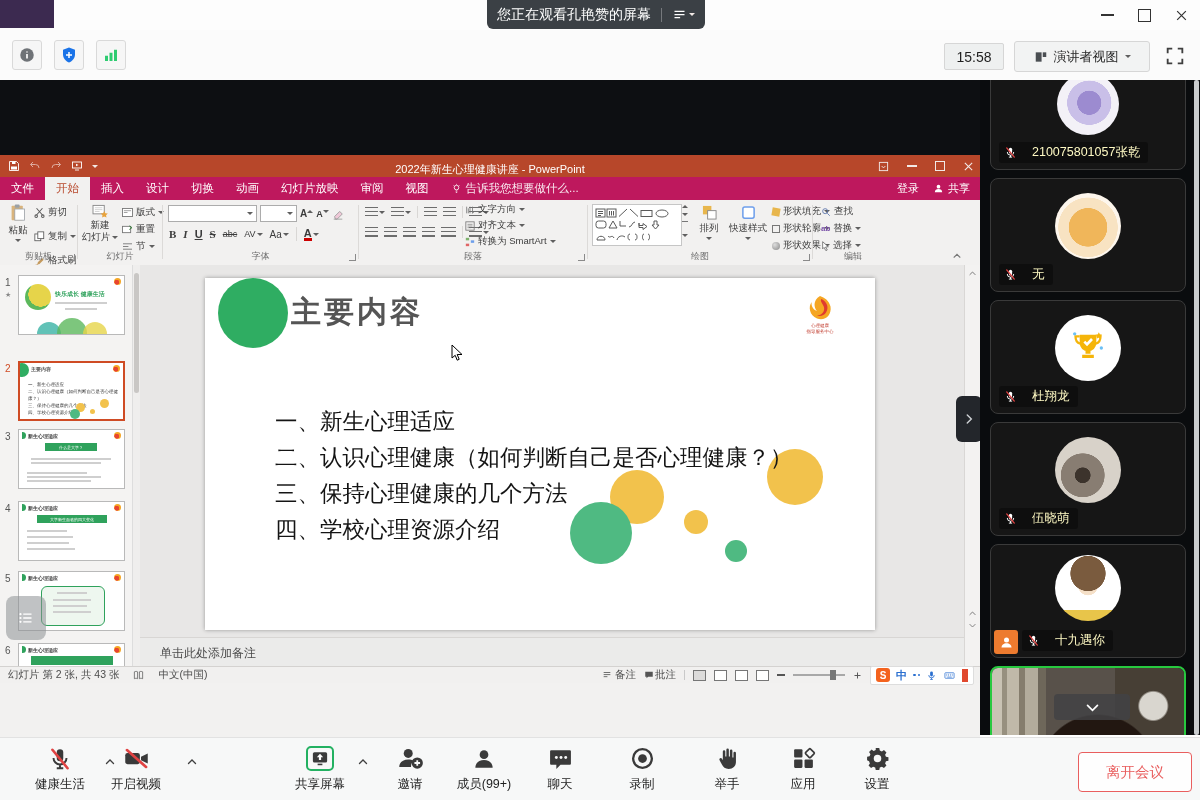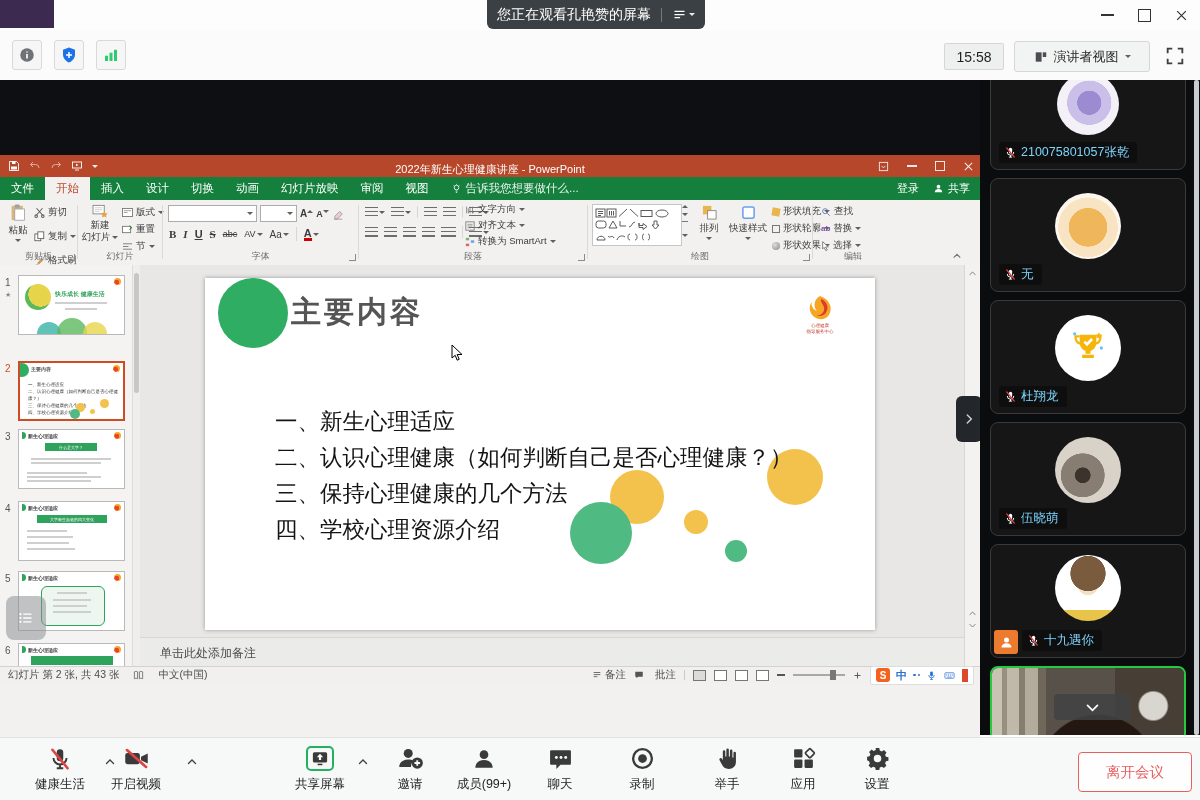--- a/index.html
+++ b/index.html
@@ -15,21 +15,21 @@
   #titlebar{position:absolute;left:0;top:0;width:1200px;height:30px;background:#fdfdfd;border-bottom:1px solid #ececec}
   #banner-pill{position:absolute;left:487px;top:0;height:29px;background:#3b4045;color:#fff;
                display:flex;align-items:center;padding:0 10px;gap:10px;font-size:14px;border-radius:0 0 6px 6px}
   #toolbar2{position:absolute;left:0;top:30px;width:1200px;height:50px;background:#fbfbfb;border-bottom:1px solid #e4e4e4}
   .tb-btn{width:28px;height:28px;border:1px solid #d9d9d9;border-radius:3px;background:#f6f6f6;display:flex;align-items:center;justify-content:center}
   
   #shared{position:absolute;left:0;top:80px;width:980px;height:655px;background:#0d0f12}
   
   #ppt{position:absolute;left:0;top:75px;width:980px;height:602px;background:#f2f1f0}
   #ppt-titlebar{position:absolute;left:0;top:0;width:100%;height:22px;background:#b7472a;color:#fff}
-  #ppt-tabs{position:absolute;left:0;top:22px;width:100%;height:23px;background:#15803d;display:flex;align-items:stretch}
+  #ppt-tabs{position:absolute;left:0;top:22px;width:100%;height:23px;background:#be185d;display:flex;align-items:stretch}
   .ptab{padding:0 11px;line-height:23px;font-size:11.5px;color:#fff;white-space:nowrap}
   .ptab.active{background:#f2f1f0;color:#b7472a}
   #ribbon{position:absolute;left:0;top:45px;width:100%;height:65px;background:#f2f1f0;border-bottom:1px solid #d4d2d0}
   .rgroup{position:absolute;top:0;height:65px}
   .glabel{position:absolute;bottom:2px;left:0;width:100%;text-align:center;font-size:9px;color:#6e6e6e;white-space:nowrap}
   .gsep{position:absolute;top:5px;height:54px;width:1px;background:#dcdad8}
   .dlg{position:absolute;right:2px;bottom:4px;width:6px;height:6px;border-right:1.3px solid #8a8a8a;border-bottom:1.3px solid #8a8a8a}
   .rbtn{display:flex;align-items:center;gap:3px;font-size:9.5px;color:#3c3c3c;white-space:nowrap}
   .bigbtn{display:flex;flex-direction:column;align-items:center;gap:2px;font-size:9.5px;color:#3c3c3c}
   .il{width:13px;height:10px;background:repeating-linear-gradient(to bottom,#6d6d6d 0 1.3px,transparent 1.3px 4.1px)}
@@ -54,22 +54,22 @@
               font-size:22.5px;color:#141414;line-height:36px;z-index:2}
   #notes-pane{position:absolute;left:0;top:372px;width:100%;height:29px;background:#ebebea;border-top:1px solid #d8d6d4}
   #vscroll{position:absolute;right:0;top:0;width:15px;height:100%;background:#f3f2f1;border-left:1px solid #d9d7d5}
   #ppt-status{position:absolute;left:0;top:511px;width:100%;height:16px;background:#f1f0ef;border-top:1px solid #d4d2d0;
               font-size:10.5px;color:#4c4c4c}
   .vi{width:13px;height:11px;border:1px solid #767676;box-sizing:border-box;background:#fff}
   
   #sidebar{position:absolute;left:980px;top:80px;width:220px;height:655px;background:#0a0c0e;overflow:hidden}
   .tile{position:absolute;left:10px;width:196px;background:#161616;border:1px solid #3a3a3a;border-radius:8px;overflow:hidden;box-sizing:border-box}
   .avatar{position:absolute;left:50%;transform:translateX(-50%);border-radius:50%}
-  .namebar{position:absolute;left:8px;bottom:6px;display:flex;align-items:center;gap:4px;background:rgba(12,12,12,.82);
-           border-radius:3px;padding:2px 8px 2px 5px;color:#7dd3fc;font-size:12.5px;white-space:nowrap}
+  .namebar{position:absolute;left:8px;bottom:6px;display:flex;align-items:center;gap:15px;background:rgba(12,12,12,.82);
+           border-radius:3px;padding:2px 8px 2px 5px;color:#fef9c3;font-size:12.5px;white-space:nowrap}
   
   #bottombar{position:absolute;left:0;top:737px;width:1200px;height:63px;background:#f7f8f8;border-top:1px solid #e2e2e2}
   .bitem{position:absolute;top:7px;display:flex;flex-direction:column;align-items:center;gap:4px;font-size:12.5px;color:#1d1d1d}
   .bico{height:27px;display:flex;align-items:center;justify-content:center}
   .chev{position:absolute;top:18px;color:#3f3f3f}
   #leave-btn{position:absolute;left:1078px;top:14px;width:112px;height:38px;border:1px solid #e95e5e;border-radius:4px;
              color:#e95e5e;background:#fefefe;font-size:14.5px;display:flex;align-items:center;justify-content:center}
 </style>
 </head>
 <body>
@@ -701,21 +701,21 @@
             </svg>
           <span>中文(中国)</span>
         </div>
         <div class="abs flex" style="right:6px;top:0;height:100%;gap:8px">
           <span class="flex" style="gap:3px">
             <svg width="10" height="10" viewBox="0 0 24 24">
                 <path d="M4 6h16M4 11h16M4 16h9" stroke="#555" stroke-width="2"></path>
               </svg>
             <span>备注</span>
           </span>
-          <span class="flex" style="gap:11px">
+          <span class="flex" style="gap:1px">
             <svg width="10" height="10" viewBox="0 0 24 24">
                 <path d="M3 4h18v12H10l-4 4v-4H3z" fill="#555"></path>
               </svg>
             <span>批注</span>
           </span>
           <span style="width:1px;height:10px;background:#c9c9c9"></span>
           <span class="vi" style="background:#dcdbda"></span>
           <span class="vi"></span>
           <span class="vi"></span>
           <span class="vi"></span>

